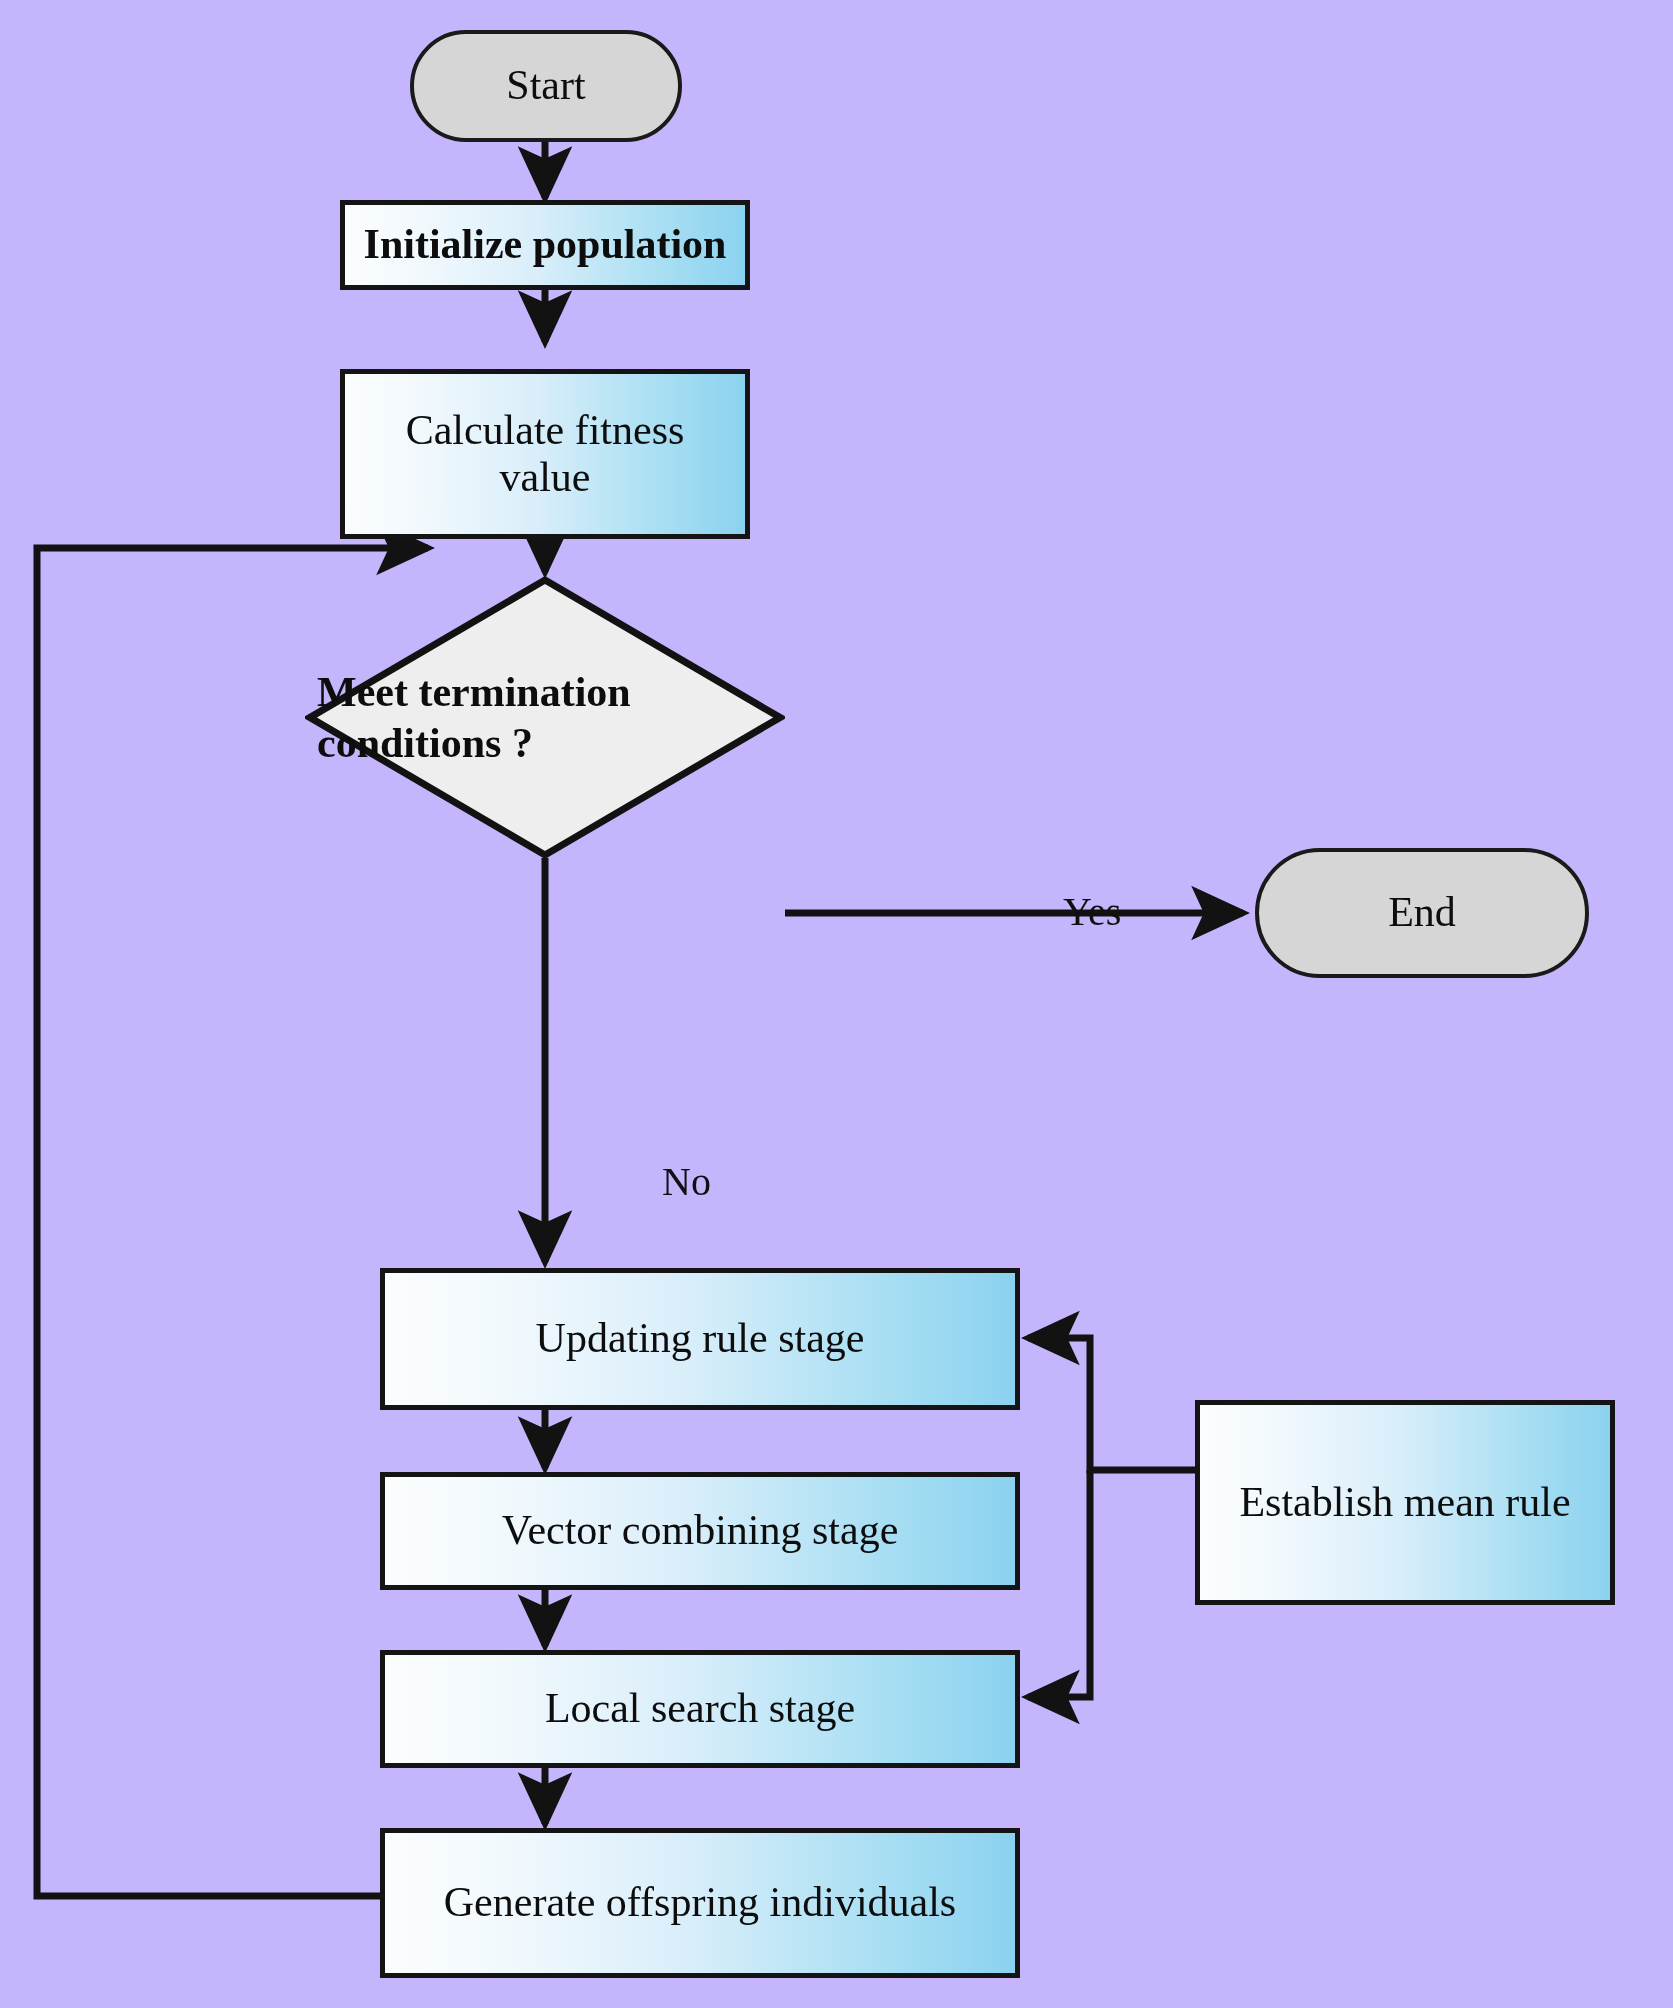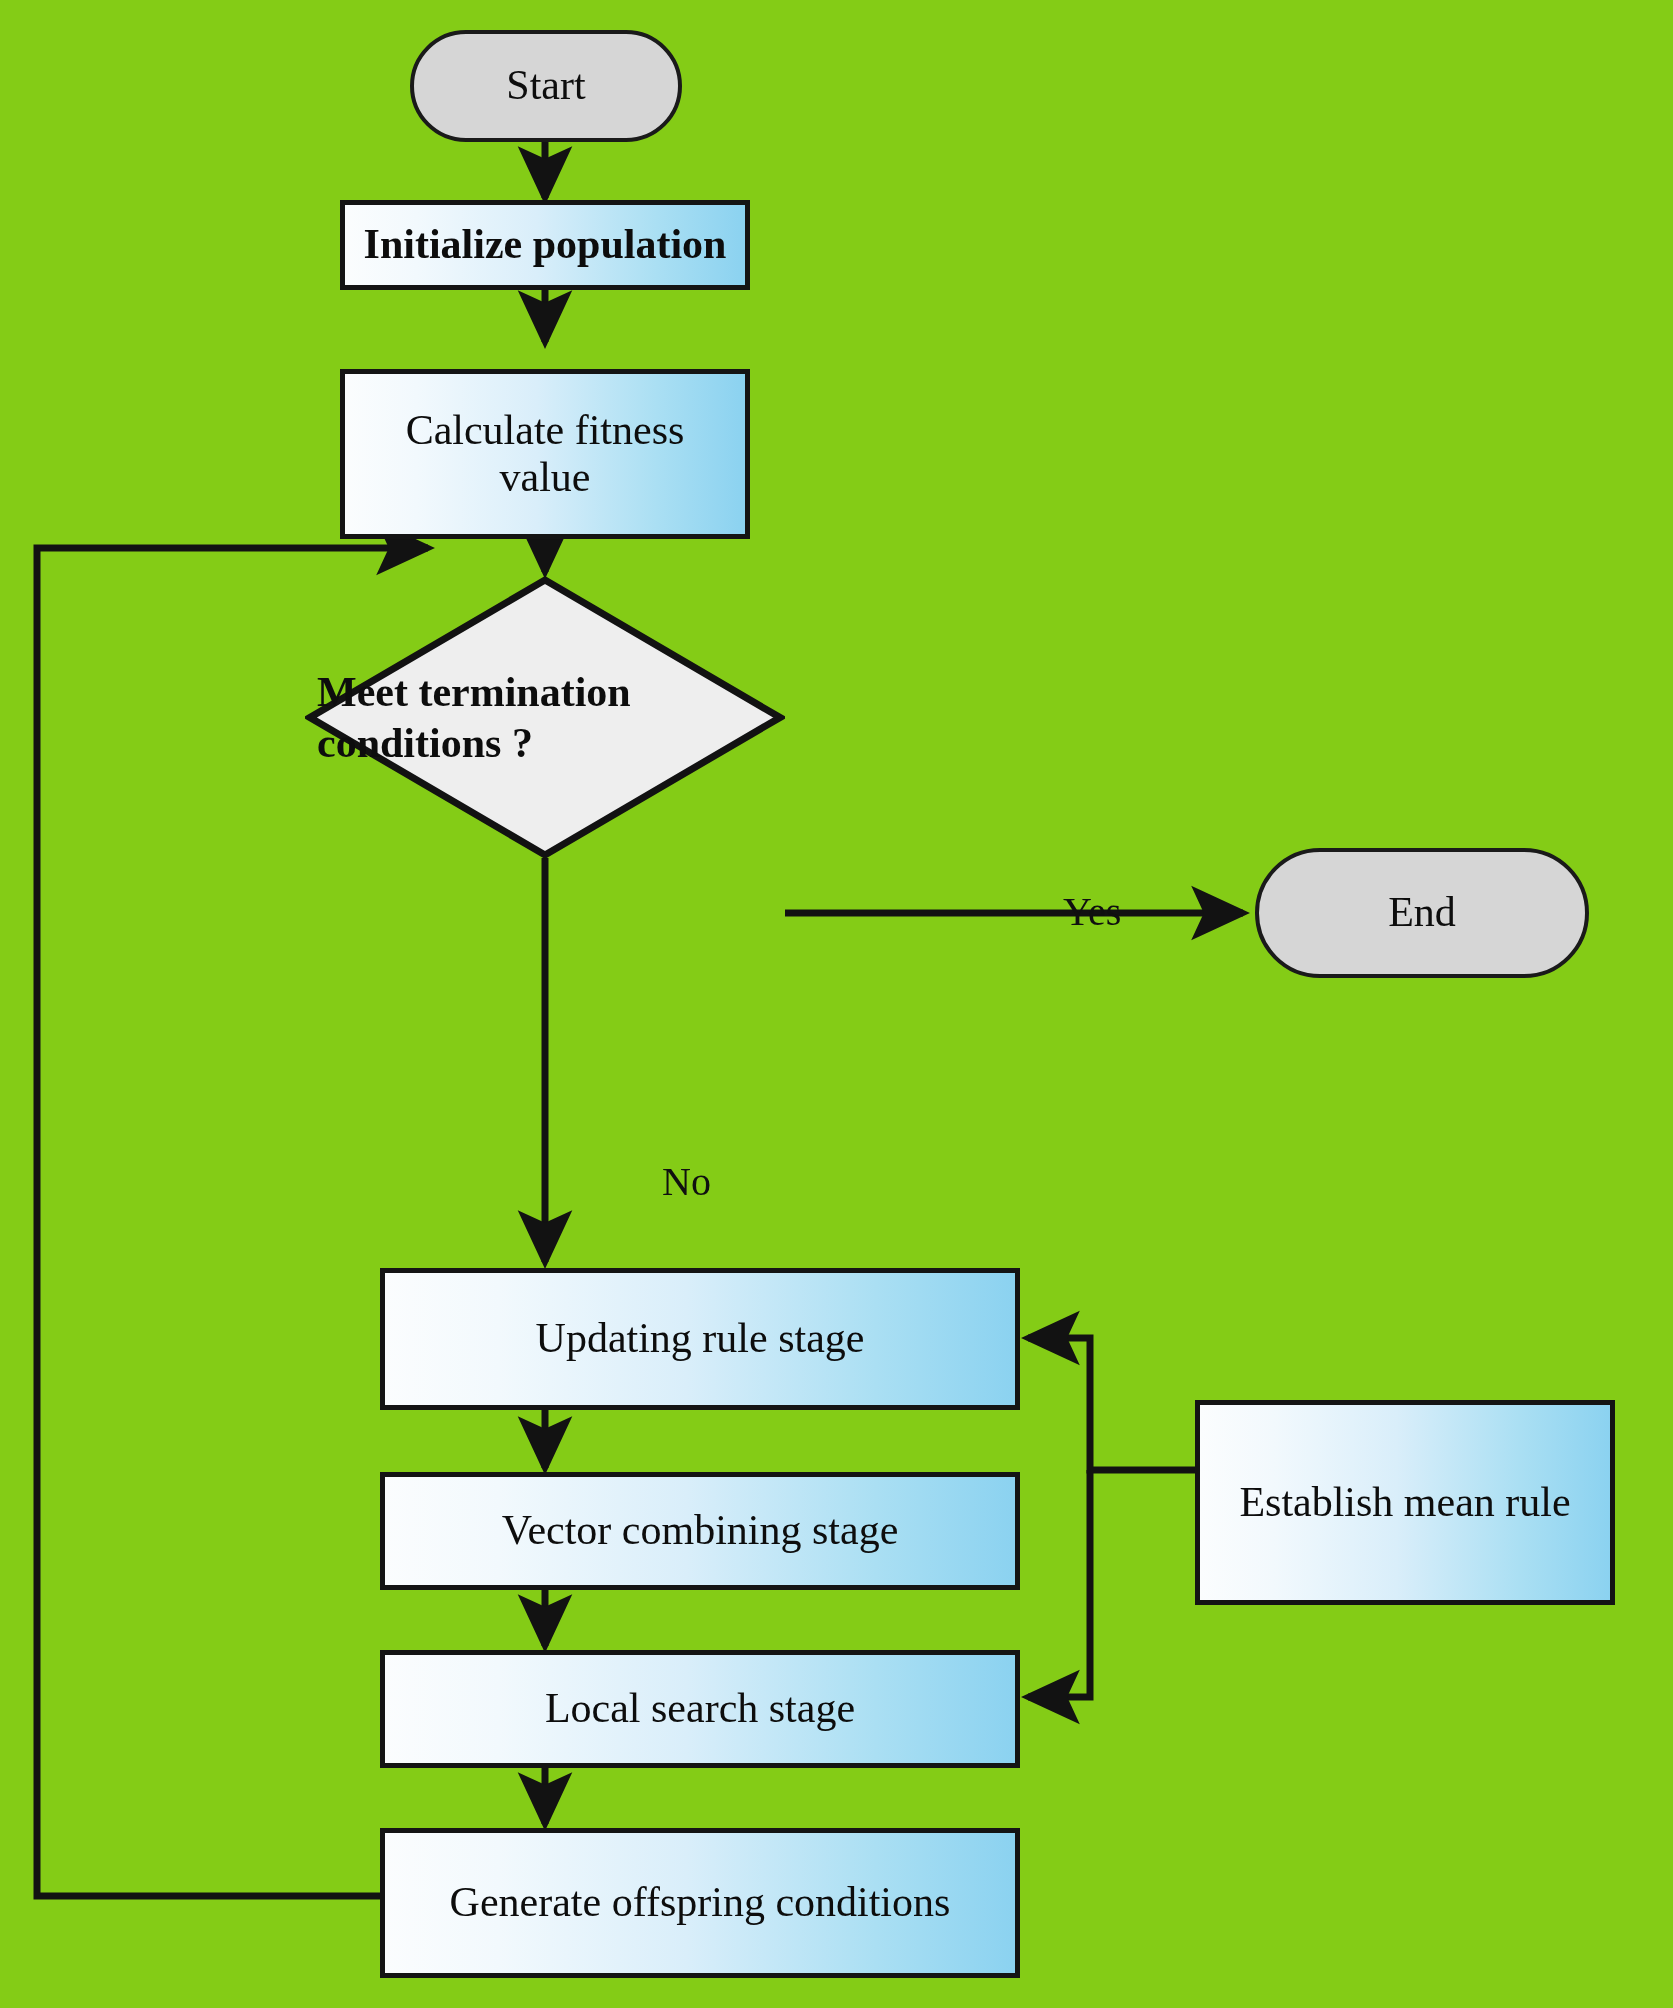--- a/index.html
+++ b/index.html
@@ -10,21 +10,21 @@
   body {
     width: 1673px;
     height: 2008px;
     font-family: "Liberation Serif", "DejaVu Serif", serif;
     overflow: hidden;
   }
   #flow-root {
     position: relative;
     width: 1673px;
     height: 2008px;
-    background: #84cc16;
+    background: #c4b5fd;
   }
   svg.edges {
     position: absolute;
     left: 0;
     top: 0;
     width: 1673px;
     height: 2008px;
     pointer-events: none;
   }
   .node {
@@ -159,20 +159,20 @@
 
   <div class="node process" style="left:380px; top:1472px; width:640px; height:118px;">
     <span class="label">Vector combining stage</span>
   </div>
 
   <div class="node process" style="left:380px; top:1650px; width:640px; height:118px;">
     <span class="label">Local search stage</span>
   </div>
 
   <div class="node process" style="left:380px; top:1828px; width:640px; height:150px;">
-    <span class="label">Generate offspring conditions</span>
+    <span class="label">Generate offspring individuals</span>
   </div>
 
   <div class="node process" style="left:1195px; top:1400px; width:420px; height:205px;">
     <span class="label">Establish mean rule</span>
   </div>
 
 </div>
 
 </body></html>

